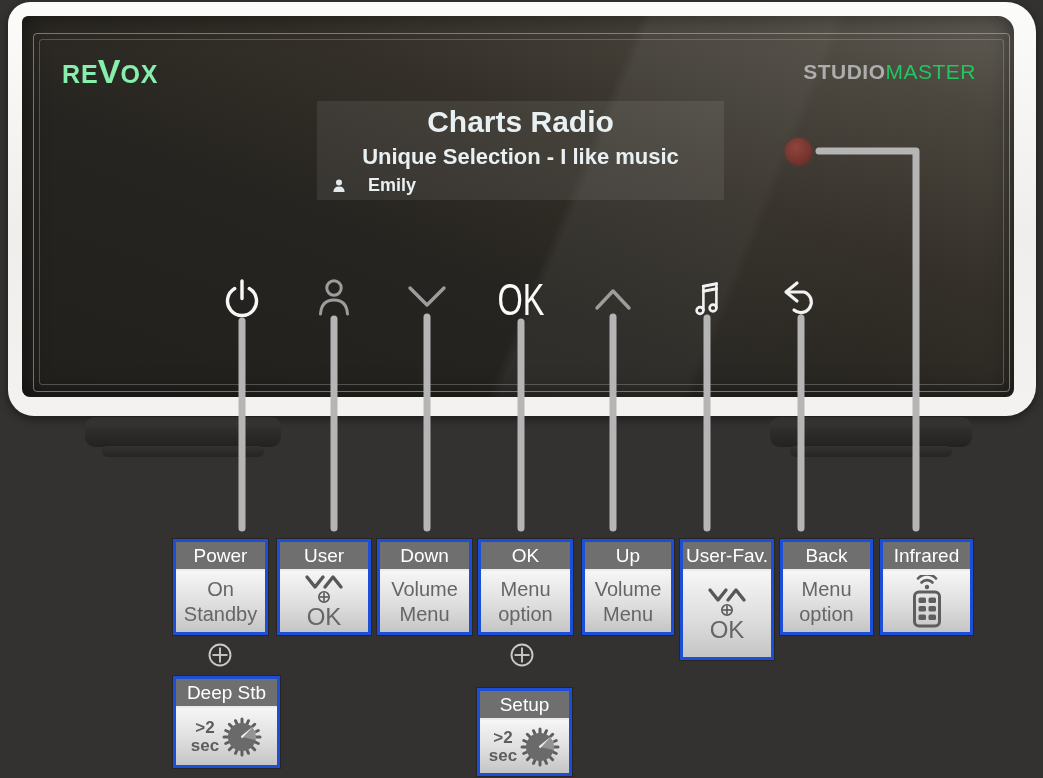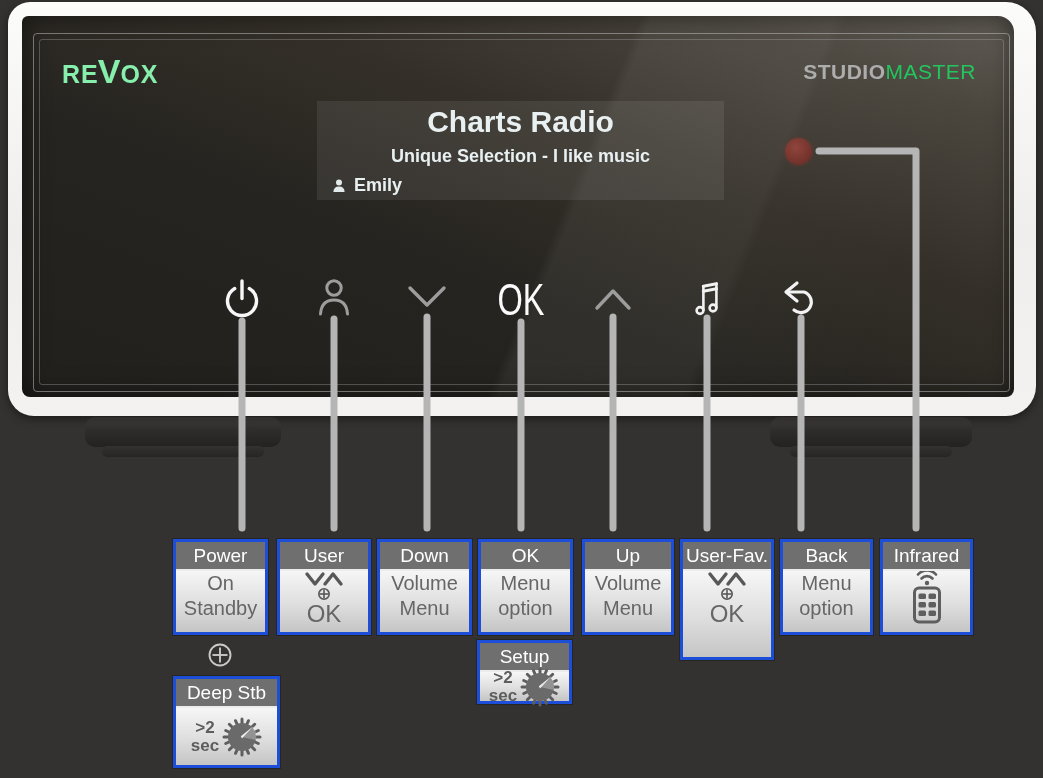--- a/index.html
+++ b/index.html
@@ -22,36 +22,36 @@
   .logo{left:62px;top:54px;color:#86efac;font-weight:bold;letter-spacing:1px;line-height:34px;white-space:nowrap;}
   .logo .lp,.logo .ls{font-size:25px;}
   .logo .lv{font-size:34px;margin:0 -1px;}
   .model{right:67px;top:60px;font-size:21px;letter-spacing:.5px;white-space:nowrap;}
   .model .mb{font-weight:bold;color:#adadad;margin-top:12px;}
   .model .ml{font-weight:normal;color:#22c55e;}
 
   .dispbox{left:317px;top:101px;width:407px;height:99px;background:rgba(255,255,255,.08);
            display:flex;flex-direction:column;color:#e9f0f2;}
   .dtitle{font-size:30px;font-weight:bold;line-height:37px;text-align:center;padding-top:2px;}
-  .dsub{font-size:18px;font-weight:bold;line-height:33px;text-align:center;white-space:nowrap;}
-  .duser{display:flex;align-items:center;gap:7px;padding-left:14px;height:25px;}
+  .dsub{font-size:22px;font-weight:bold;line-height:33px;text-align:center;white-space:nowrap;}
+  .duser{display:flex;align-items:center;gap:21px;padding-left:14px;height:25px;}
   .duser span{font-size:18px;font-weight:bold;}
 
   .led{left:785px;top:138px;width:27px;height:27px;border-radius:50%;
        background:radial-gradient(circle at 40% 35%,#8f453c,#6f302a 75%);box-shadow:0 0 5px rgba(130,60,50,.45);}
 
   .foot{background:linear-gradient(180deg,#454240 0%,#302e2c 40%,#232221 100%);border-radius:10px;}
   .foot2{background:linear-gradient(180deg,#343231,#262524);border-radius:5px;}
 
   
   .box{box-sizing:border-box;border:3px solid #1d4ed8;background:#d6d6d6;box-shadow:0 0 0 1px rgba(15,15,15,.35);}
   .box-header{height:27px;background:#6f6f6f;border-bottom:2px solid #ececec;display:flex;align-items:center;justify-content:center;}
   .box-header span{color:#ffffff;font-size:19px;white-space:nowrap;}
   .box-body{height:calc(100% - 29px);background:linear-gradient(180deg,#f6f6f6 0%,#dedede 55%,#c5c5c5 100%);
-            display:flex;flex-direction:column;align-items:center;}
+            display:flex;flex-direction:column;align-items:center;justify-content:center;}
   .bline{color:#666666;font-size:20px;line-height:25px;white-space:nowrap;}
   .okgray{color:#666666;font-size:24px;line-height:25px;}
   .hold-body{height:calc(100% - 29px);background:linear-gradient(180deg,#f6f6f6 0%,#dedede 55%,#c5c5c5 100%);
              display:flex;align-items:center;justify-content:center;gap:3px;}
   .dur{color:#5d5d5d;font-size:17px;line-height:18px;text-align:center;font-weight:bold;}
 
   svg{display:block;}
 </style>
 </head>
 <body>
@@ -290,21 +290,21 @@
           <line x1="36.3" y1="13.5" x2="33" y2="15"></line>
             <line x1="36.3" y1="26.5" x2="33" y2="25"></line>
         </g>
         <circle cx="20" cy="20" r="14" fill="#6a6a6a"></circle>
         <path d="M20,20 L31,9.5 A14.5,14.5 0 0 1 33.5,23 Z" fill="rgba(255,255,255,0.28)"></path>
         <polygon points="20,21.4 18.8,19.2 31,9.5" fill="#ededed"></polygon>
       </svg>
     </div>
   </div>
 
-  <div class="abs box" style="left:477px;top:640px;width:95px;height:64px">
+  <div class="abs box" style="left:477px;top:688px;width:95px;height:88px">
     <div class="box-header">
         <span>Setup</span>
       </div>
     <div class="hold-body">
       <div class="dur">
         <div>&gt;2</div>
         <div>sec</div>
       </div>
       <svg width="40" height="40" viewBox="0 0 40 40">
         <g stroke="#5e5e5e" stroke-width="3" stroke-linecap="round">

